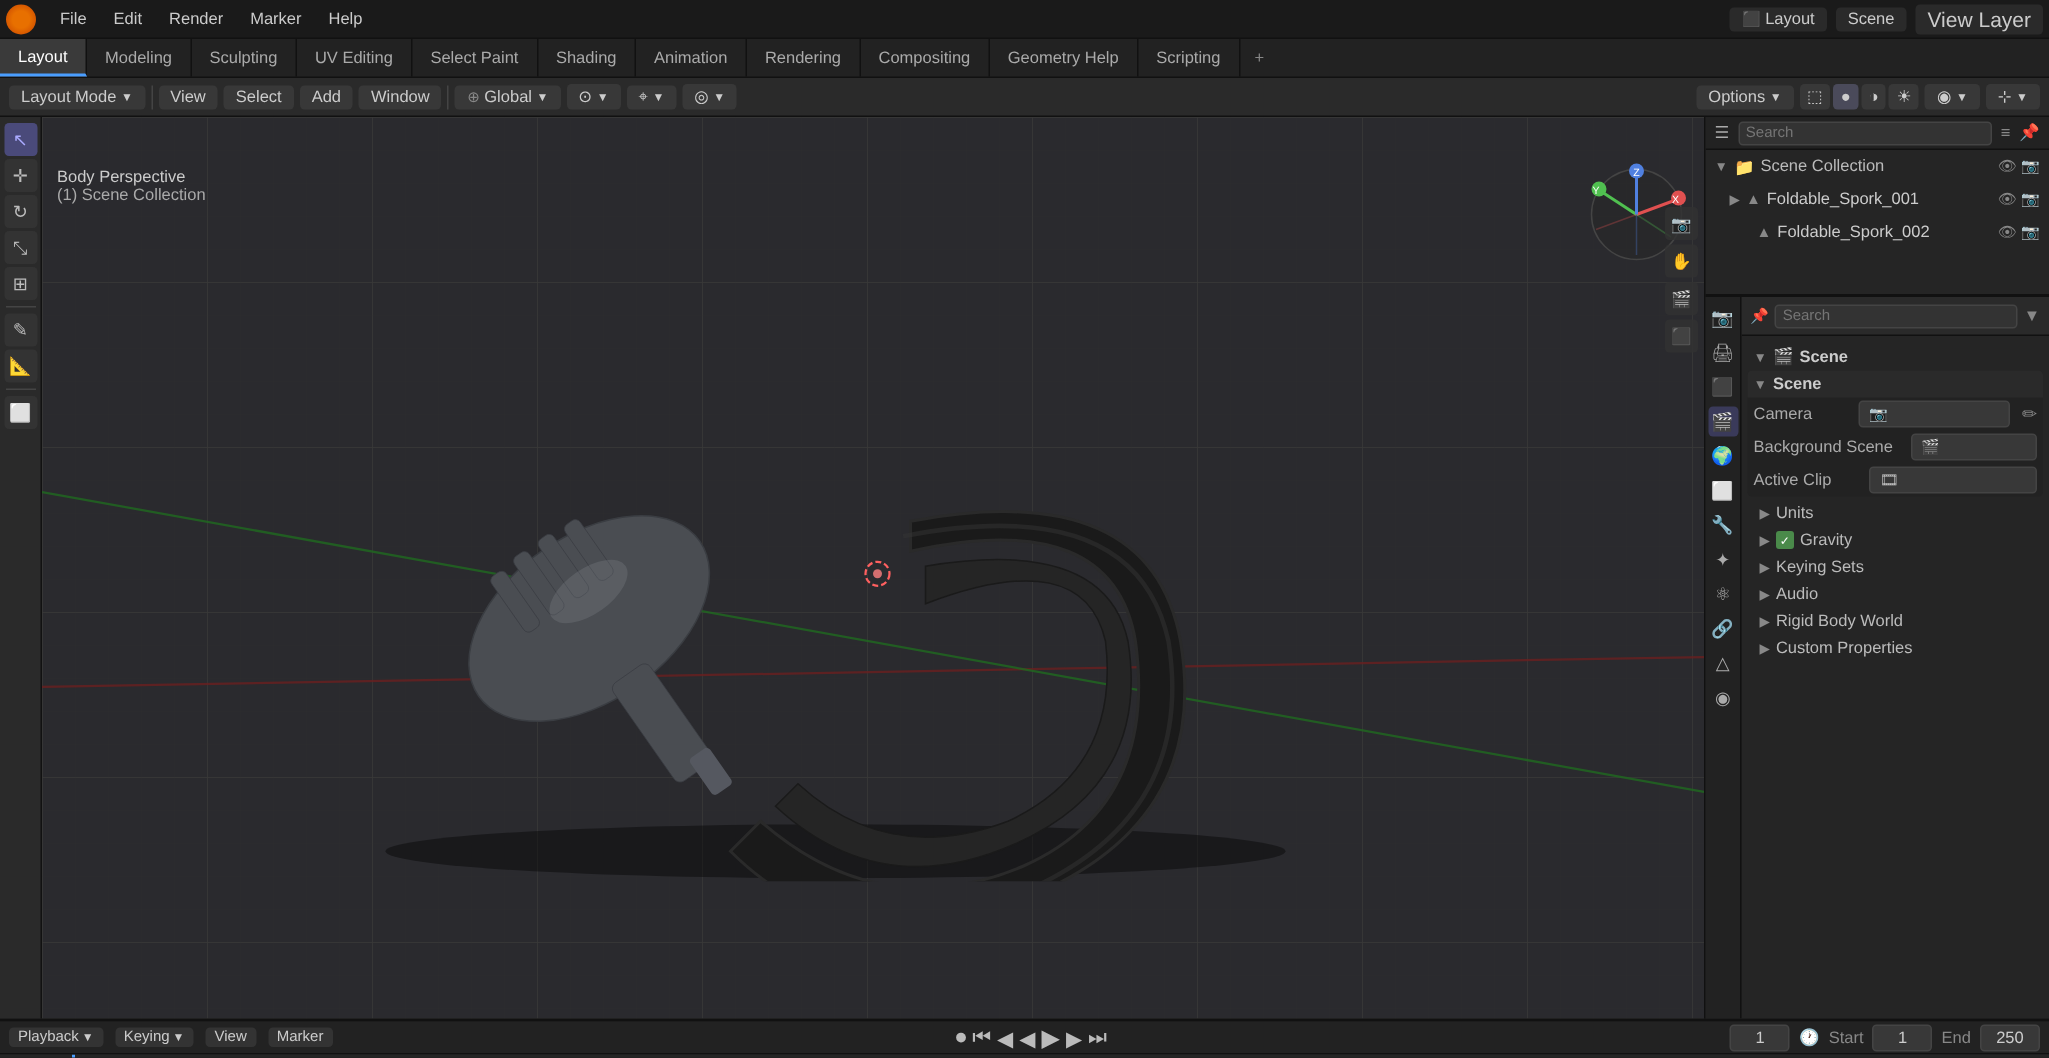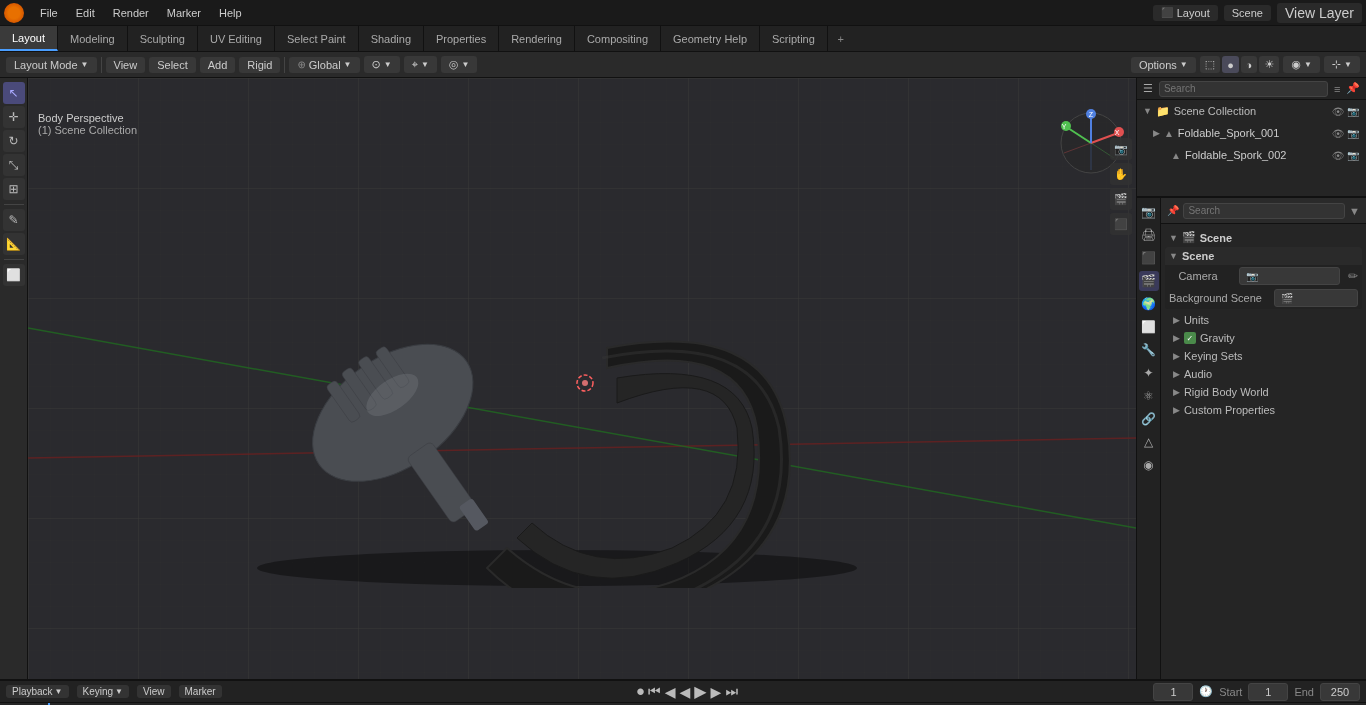--- a/index.html
+++ b/index.html
@@ -263,21 +263,21 @@
       display: flex;
       align-items: center;
       height: 22px;
       padding: 0 4px;
       gap: 6px;
     }
     .prop-label {
       flex: 1;
       color: #aaa;
       font-size: 11px;
-      text-align: center;
+      text-align: left;
       padding-right: 6px;
       white-space: nowrap;
     }
     .prop-field {
       flex: 1.5;
       height: 18px;
       background: #383838;
       border-radius: 3px;
       display: flex;
       align-items: center;
@@ -441,39 +441,39 @@
   </div>
 </div>
 
 <div id="workspace-tabs">
   <div class="ws-tab active">Layout</div>
   <div class="ws-tab">Modeling</div>
   <div class="ws-tab">Sculpting</div>
   <div class="ws-tab">UV Editing</div>
   <div class="ws-tab">Select Paint</div>
   <div class="ws-tab">Shading</div>
-  <div class="ws-tab">Properties</div>
+  <div class="ws-tab">Animation</div>
   <div class="ws-tab">Rendering</div>
   <div class="ws-tab">Compositing</div>
   <div class="ws-tab">Geometry Help</div>
   <div class="ws-tab">Scripting</div>
   <div class="ws-tab-add">+</div>
 </div>
 
 <div style="height:26px;background:#2a2a2a;display:flex;align-items:center;padding:0 6px;gap:4px;border-bottom:1px solid #111;">
 
   <div class="vp-btn">
     <span>Layout Mode</span>
     <span class="arrow">▼</span>
   </div>
   <div style="width:1px;height:16px;background:#444;"></div>
   <div class="vp-btn">View</div>
   <div class="vp-btn">Select</div>
   <div class="vp-btn">Add</div>
-  <div class="vp-btn">Rigid</div>
+  <div class="vp-btn">Window</div>
   <div style="width:1px;height:16px;background:#444;"></div>
 
   <div class="vp-btn">
     <span style="font-size:10px;color:#888;">⊕</span>
     <span>Global</span>
     <span class="arrow">▼</span>
   </div>
   <div class="vp-btn">
     <span>⊙</span>
     <span class="arrow">▼</span>
@@ -707,20 +707,27 @@
             </div>
 
             <div class="prop-row">
               <span class="prop-label">Background Scene</span>
               <div class="prop-field">
                 <span style="font-size:10px;">🎬</span>
                 <span style="flex:1;font-size:10px;color:#aaa;"></span>
               </div>
             </div>
 
+            <div class="prop-row">
+              <span class="prop-label">Active Clip</span>
+              <div class="prop-field">
+                <span style="font-size:10px;">🎞</span>
+                <span style="flex:1;font-size:10px;color:#aaa;"></span>
+              </div>
+            </div>
           </div>
 
           <div class="prop-collapse">
             <span class="arrow-right">▶</span>
             <span>Units</span>
           </div>
 
           <div class="prop-collapse">
             <span class="arrow-right">▶</span>
             <div class="checkbox">✓</div>

